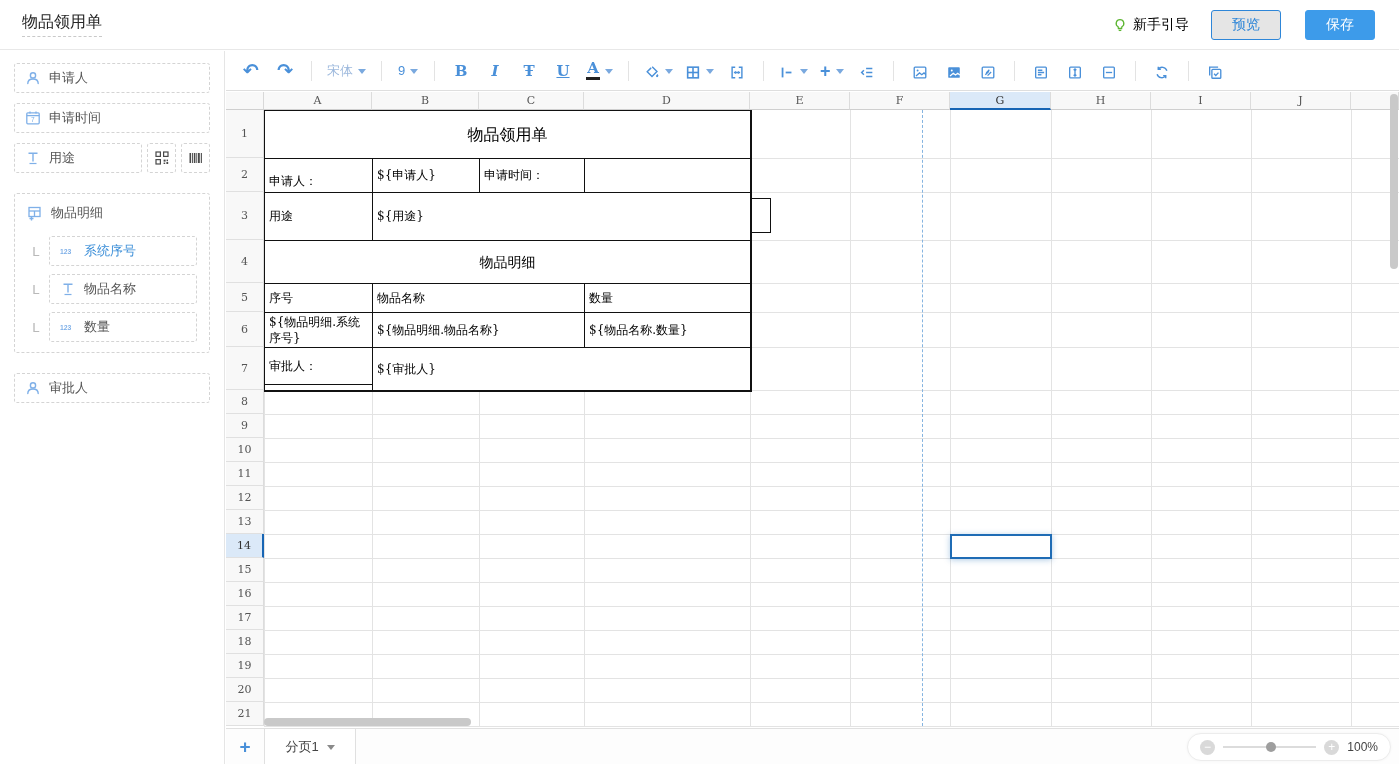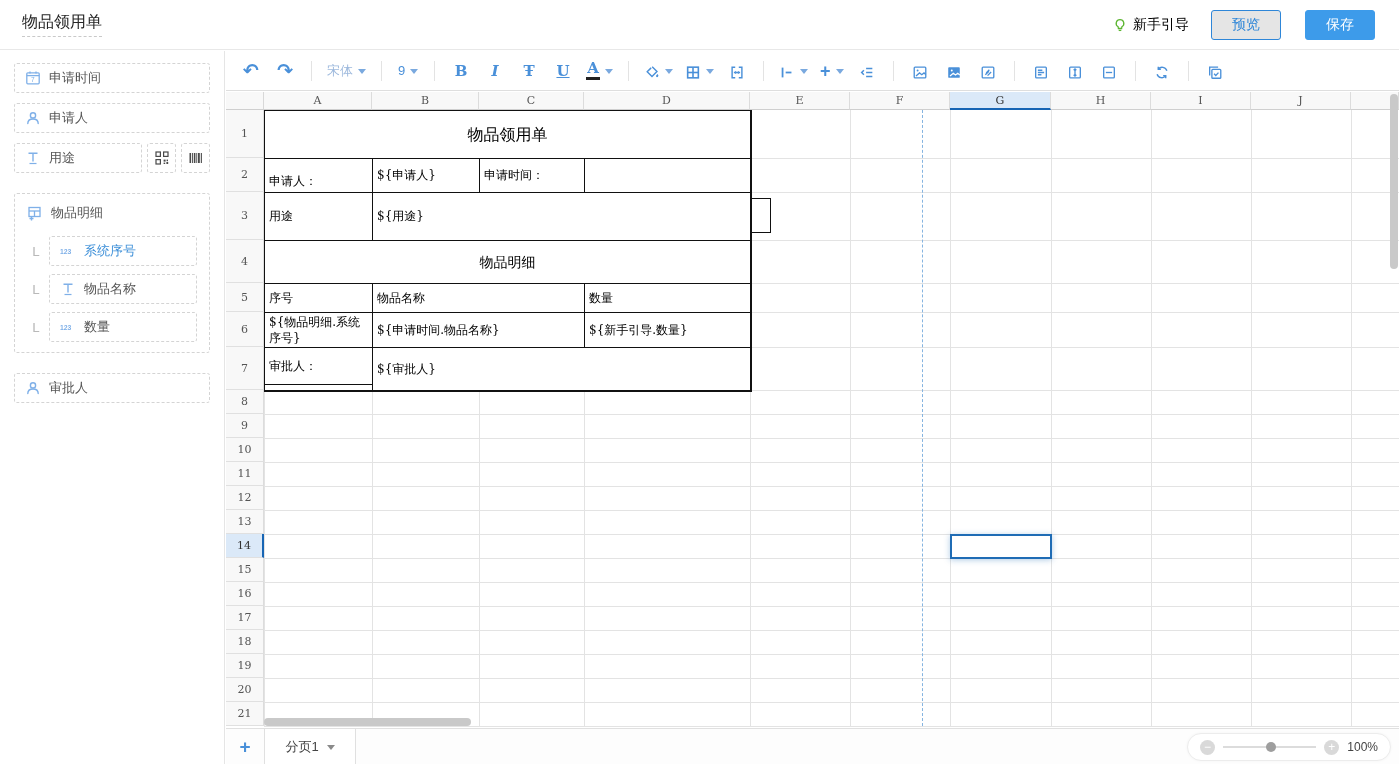--- a/index.html
+++ b/index.html
@@ -126,41 +126,41 @@
       <div class="btn btn-save">保存</div>
     </div>
   </div>
 
   <div class="side">
     <div class="fields">
         <div class="frow">
           <div class="fbox">
             <span class="f-ico">
               <svg viewBox="0 0 16 16">
+                <circle cx="8" cy="5.4" r="2.6" fill="none" stroke="#7fb0e8" stroke-width="1.4"></circle>
+                <path d="M2.8 13.6c0-2.9 2.3-4.6 5.2-4.6s5.2 1.7 5.2 4.6" fill="none" stroke="#7fb0e8" stroke-width="1.4" stroke-linecap="round"></path>
+              </svg>
+            </span>
+            <span>申请人</span>
+          </div>
+        </div>
+        <div class="frow">
+          <div class="fbox">
+            <span class="f-ico">
+              <svg viewBox="0 0 16 16">
                 <g stroke="#7fb0e8" stroke-width="1.3" fill="none">
                   <rect x="1.8" y="2.8" width="12.4" height="11" rx="1"></rect>
                   <line x1="1.8" y1="5.6" x2="14.2" y2="5.6"></line>
                   <line x1="5" y1="1.5" x2="5" y2="3.6"></line>
                   <line x1="11" y1="1.5" x2="11" y2="3.6"></line>
                 </g>
                 <text x="6" y="12" font-size="6.5" fill="#7fb0e8">7</text>
               </svg>
             </span>
             <span>申请时间</span>
-          </div>
-        </div>
-        <div class="frow">
-          <div class="fbox">
-            <span class="f-ico">
-              <svg viewBox="0 0 16 16">
-                <circle cx="8" cy="5.4" r="2.6" fill="none" stroke="#7fb0e8" stroke-width="1.4"></circle>
-                <path d="M2.8 13.6c0-2.9 2.3-4.6 5.2-4.6s5.2 1.7 5.2 4.6" fill="none" stroke="#7fb0e8" stroke-width="1.4" stroke-linecap="round"></path>
-              </svg>
-            </span>
-            <span>申请人</span>
           </div>
         </div>
         <div class="frow">
           <div class="fbox">
             <span class="f-ico">
               <svg viewBox="0 0 16 16">
                 <g stroke="#7fb0e8" stroke-width="1.4" fill="none">
                   <path d="M3.5 3.2h9M8 3.2v8.2"></path>
                   <path d="M4.5 13.5h7" stroke-width="1.2"></path>
                 </g>
@@ -525,22 +525,22 @@
         <div class="fcell" style="left: 146px; top: 66px; width: 108px; height: 35px;">${申请人}</div>
         <div class="fcell" style="left: 253px; top: 66px; width: 106px; height: 35px;">申请时间：</div>
         <div class="fcell" style="left: 378px; top: 66px; width: 167px; height: 35px; margin-top: 40px;">${申请时间}</div>
         <div class="fcell" style="left: 38px; top: 100px; width: 109px; height: 49px;">用途</div>
         <div class="fcell" style="left: 146px; top: 100px; width: 379px; height: 49px;">${用途}</div>
         <div class="fcell c-center k-subtitle" style="left: 38px; top: 148px; width: 487px; height: 44px;">物品明细</div>
         <div class="fcell" style="left: 38px; top: 191px; width: 109px; height: 30px;">序号</div>
         <div class="fcell" style="left: 146px; top: 191px; width: 213px; height: 30px;">物品名称</div>
         <div class="fcell" style="left: 358px; top: 191px; width: 167px; height: 30px;">数量</div>
         <div class="fcell" style="left: 38px; top: 220px; width: 109px; height: 36px;">${物品明细.系统序号}</div>
-        <div class="fcell" style="left: 146px; top: 220px; width: 213px; height: 36px;">${申请时间.物品名称}</div>
-        <div class="fcell" style="left: 358px; top: 220px; width: 167px; height: 36px;">${新手引导.数量}</div>
+        <div class="fcell" style="left: 146px; top: 220px; width: 213px; height: 36px;">${物品明细.物品名称}</div>
+        <div class="fcell" style="left: 358px; top: 220px; width: 167px; height: 36px;">${物品名称.数量}</div>
         <div class="fcell" style="left: 38px; top: 255px; width: 109px; height: 38px;">审批人：</div>
         <div class="fcell" style="left: 146px; top: 255px; width: 379px; height: 44px;">${审批人}</div>
         <div class="fframe" style="left: 37px; top: 17px; width: 489px; height: 283px;"></div>
         <div class="pagebreak" style="left: 696px; top: 18px; height: 616px;"></div>
         <div class="selcell" style="left: 724px; top: 442px; width: 102px; height: 25px;"></div>
       </div>
     <div class="vscroll"></div>
     <div class="hscroll"></div>
   </div>
 

